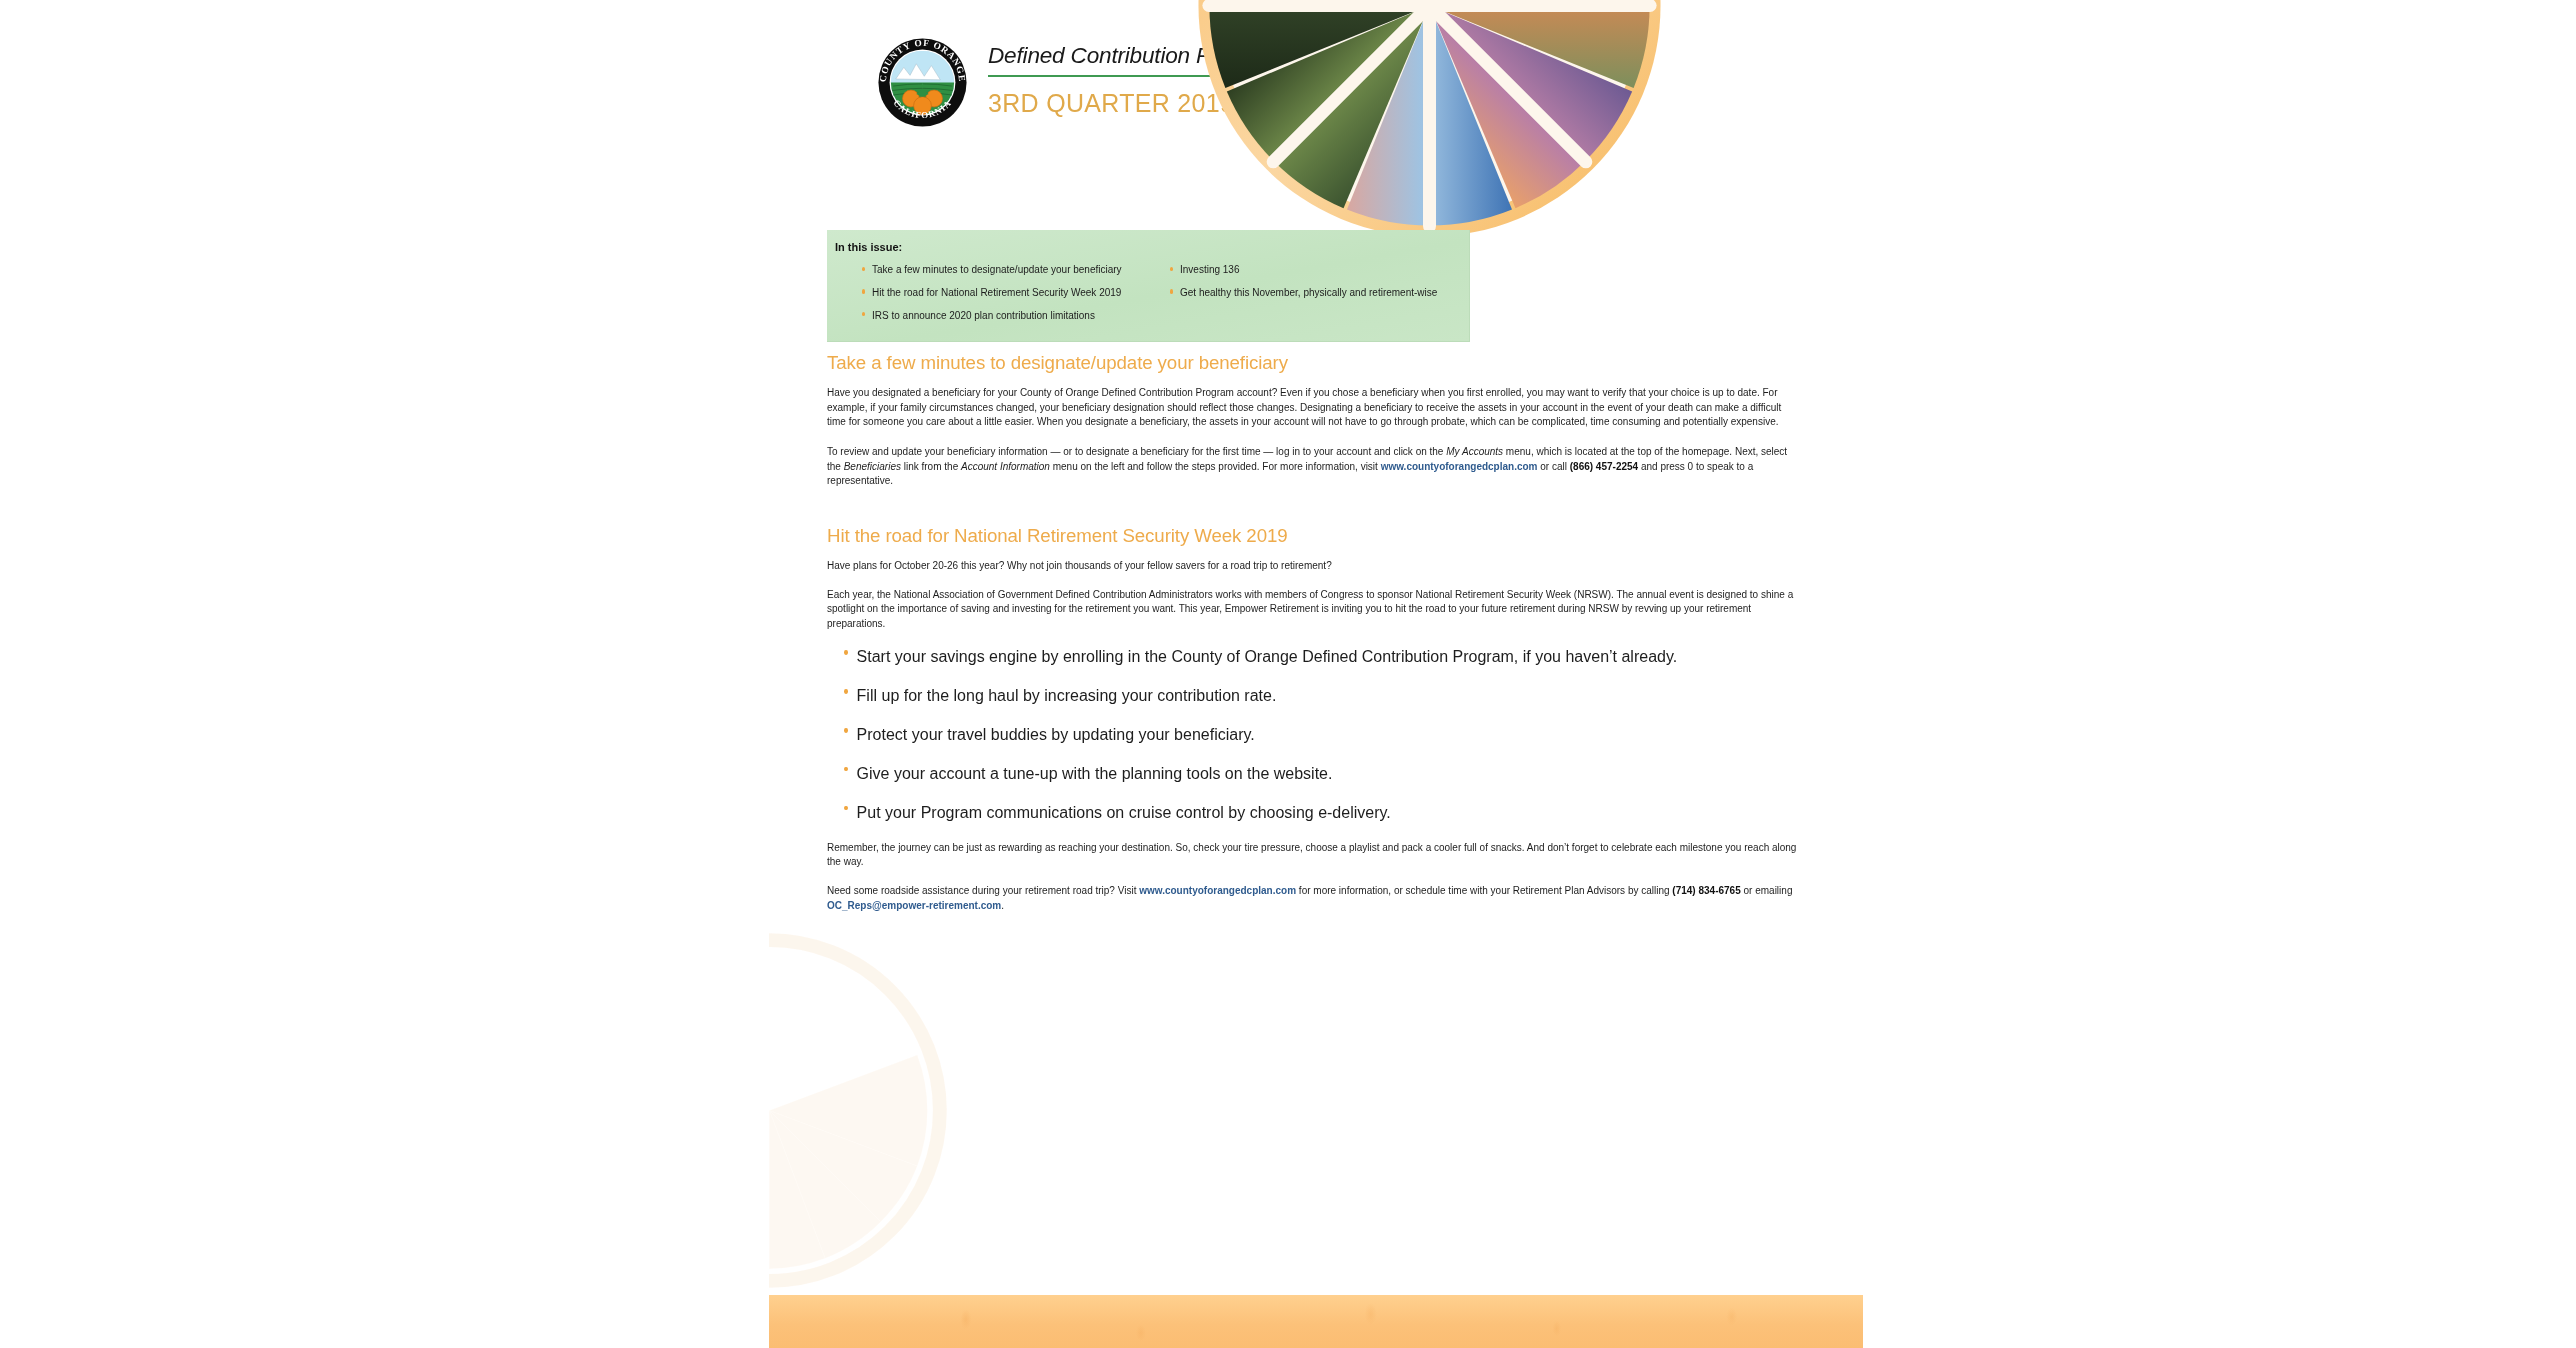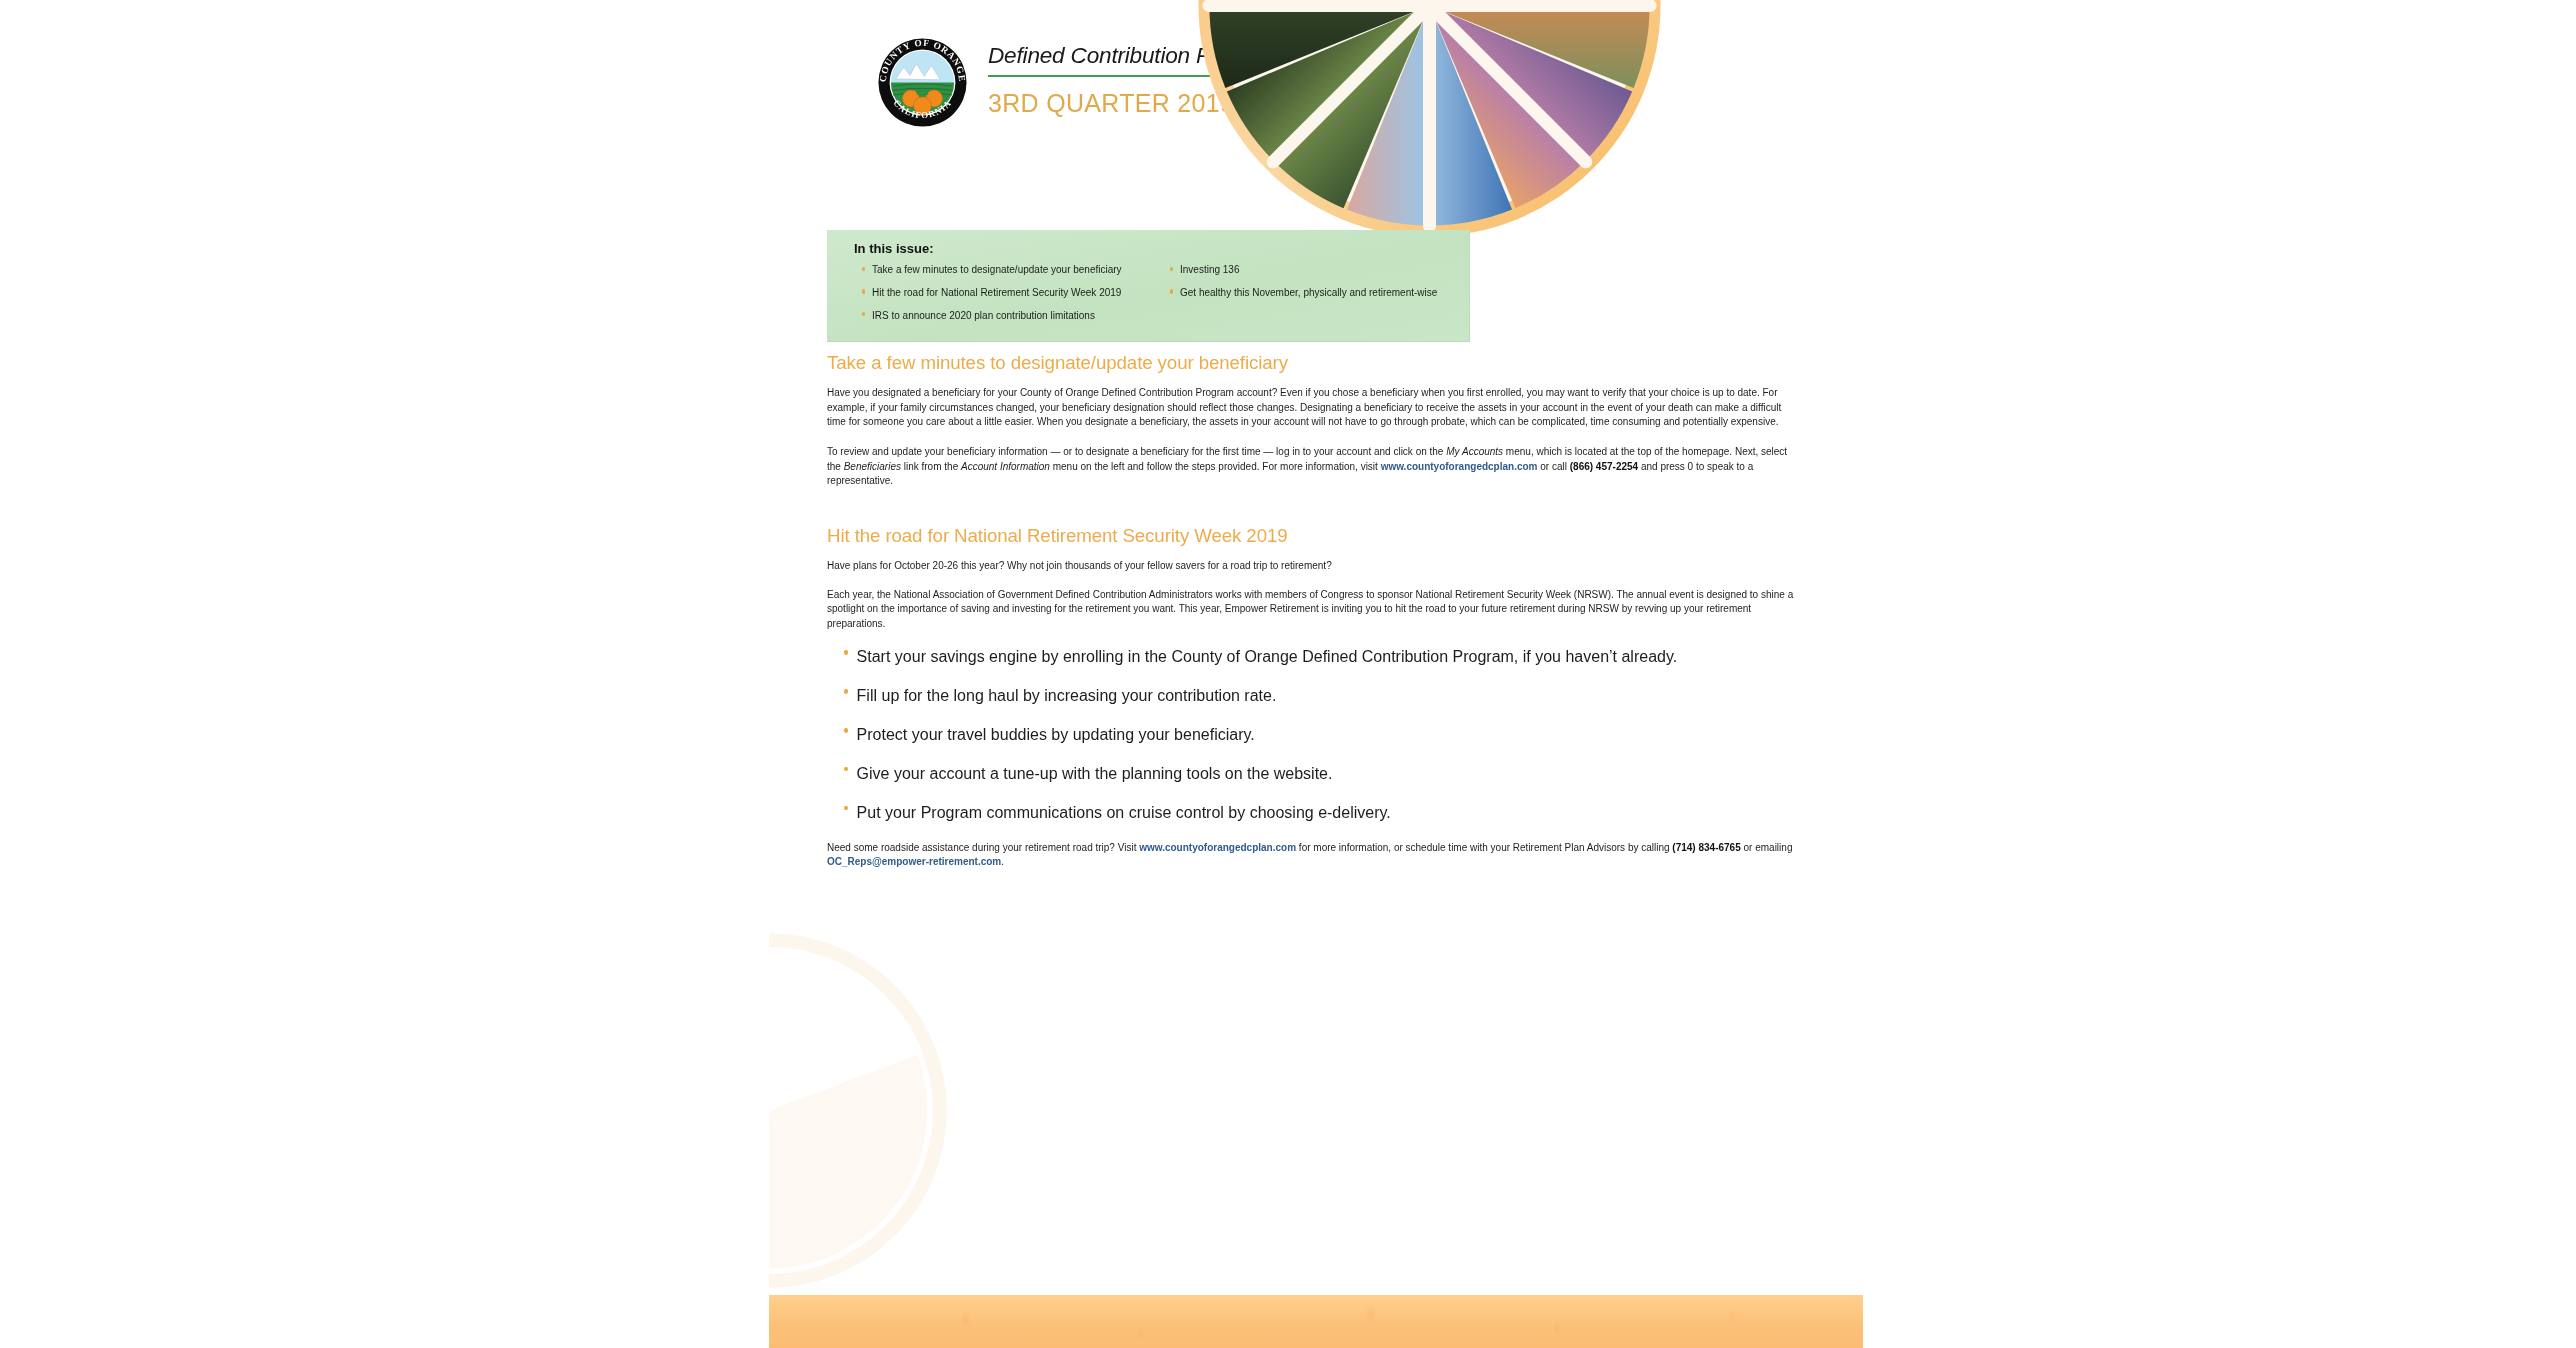--- a/index.html
+++ b/index.html
@@ -95,23 +95,23 @@
     left: 58px;
     top: 230px;
     width: 642px;
     height: 111px;
     background: linear-gradient(170deg, #cfe9cd 0%, #c3e3c0 55%, #c9e6c6 100%);
     border-right: 0.9px solid #bcdcb9;
     border-bottom: 0.9px solid #bcdcb9;
   }
   .issue-title {
     position: absolute;
-    left: 27px;
+    left: 8px;
     top: 11.3px;
-    font-size: 13px;
+    font-size: 11px;
     font-weight: bold;
     color: #121212;
   }
   .issue-cols {
     position: absolute;
     left: 33px;
     top: 33px;
     width: 599px;
     display: flex;
     gap: 21px;
@@ -372,19 +372,20 @@
     <p class="body tight">Each year, the National Association of Government Defined Contribution Administrators works with members of Congress to sponsor National Retirement Security Week (NRSW). The annual event is designed to shine a spotlight on the importance of saving and investing for the retirement you want. This year, Empower Retirement is inviting you to hit the road to your future retirement during NRSW by revving up your retirement preparations.</p>
 
     <ul class="tips">
       <li>Start your savings engine by enrolling in the County of Orange Defined Contribution Program, if you haven’t already.</li>
       <li>Fill up for the long haul by increasing your contribution rate.</li>
       <li>Protect your travel buddies by updating your beneficiary.</li>
       <li>Give your account a tune-up with the planning tools on the website.</li>
       <li>Put your Program communications on cruise control by choosing e-delivery.</li>
     </ul>
 
+    <p class="body tight">Remember, the journey can be just as rewarding as reaching your destination. So, check your tire pressure, choose a playlist and pack a cooler full of snacks. And don’t forget to celebrate each milestone you reach along the way.</p>
     <p class="body"><span>Need some roadside assistance during your retirement road trip? Visit </span><a class="lnk" href="#">www.countyoforangedcplan.com</a><span> for more information, or schedule time with your Retirement Plan Advisors by calling </span><span class="bold">(714) 834-6765</span><span> or emailing </span><a class="lnk" href="#">OC_Reps@empower-retirement.com</a><span>.</span></p>
   </div>
 
   <div class="footer-bar"></div>
 
 </div>
 
 
 </body></html>

